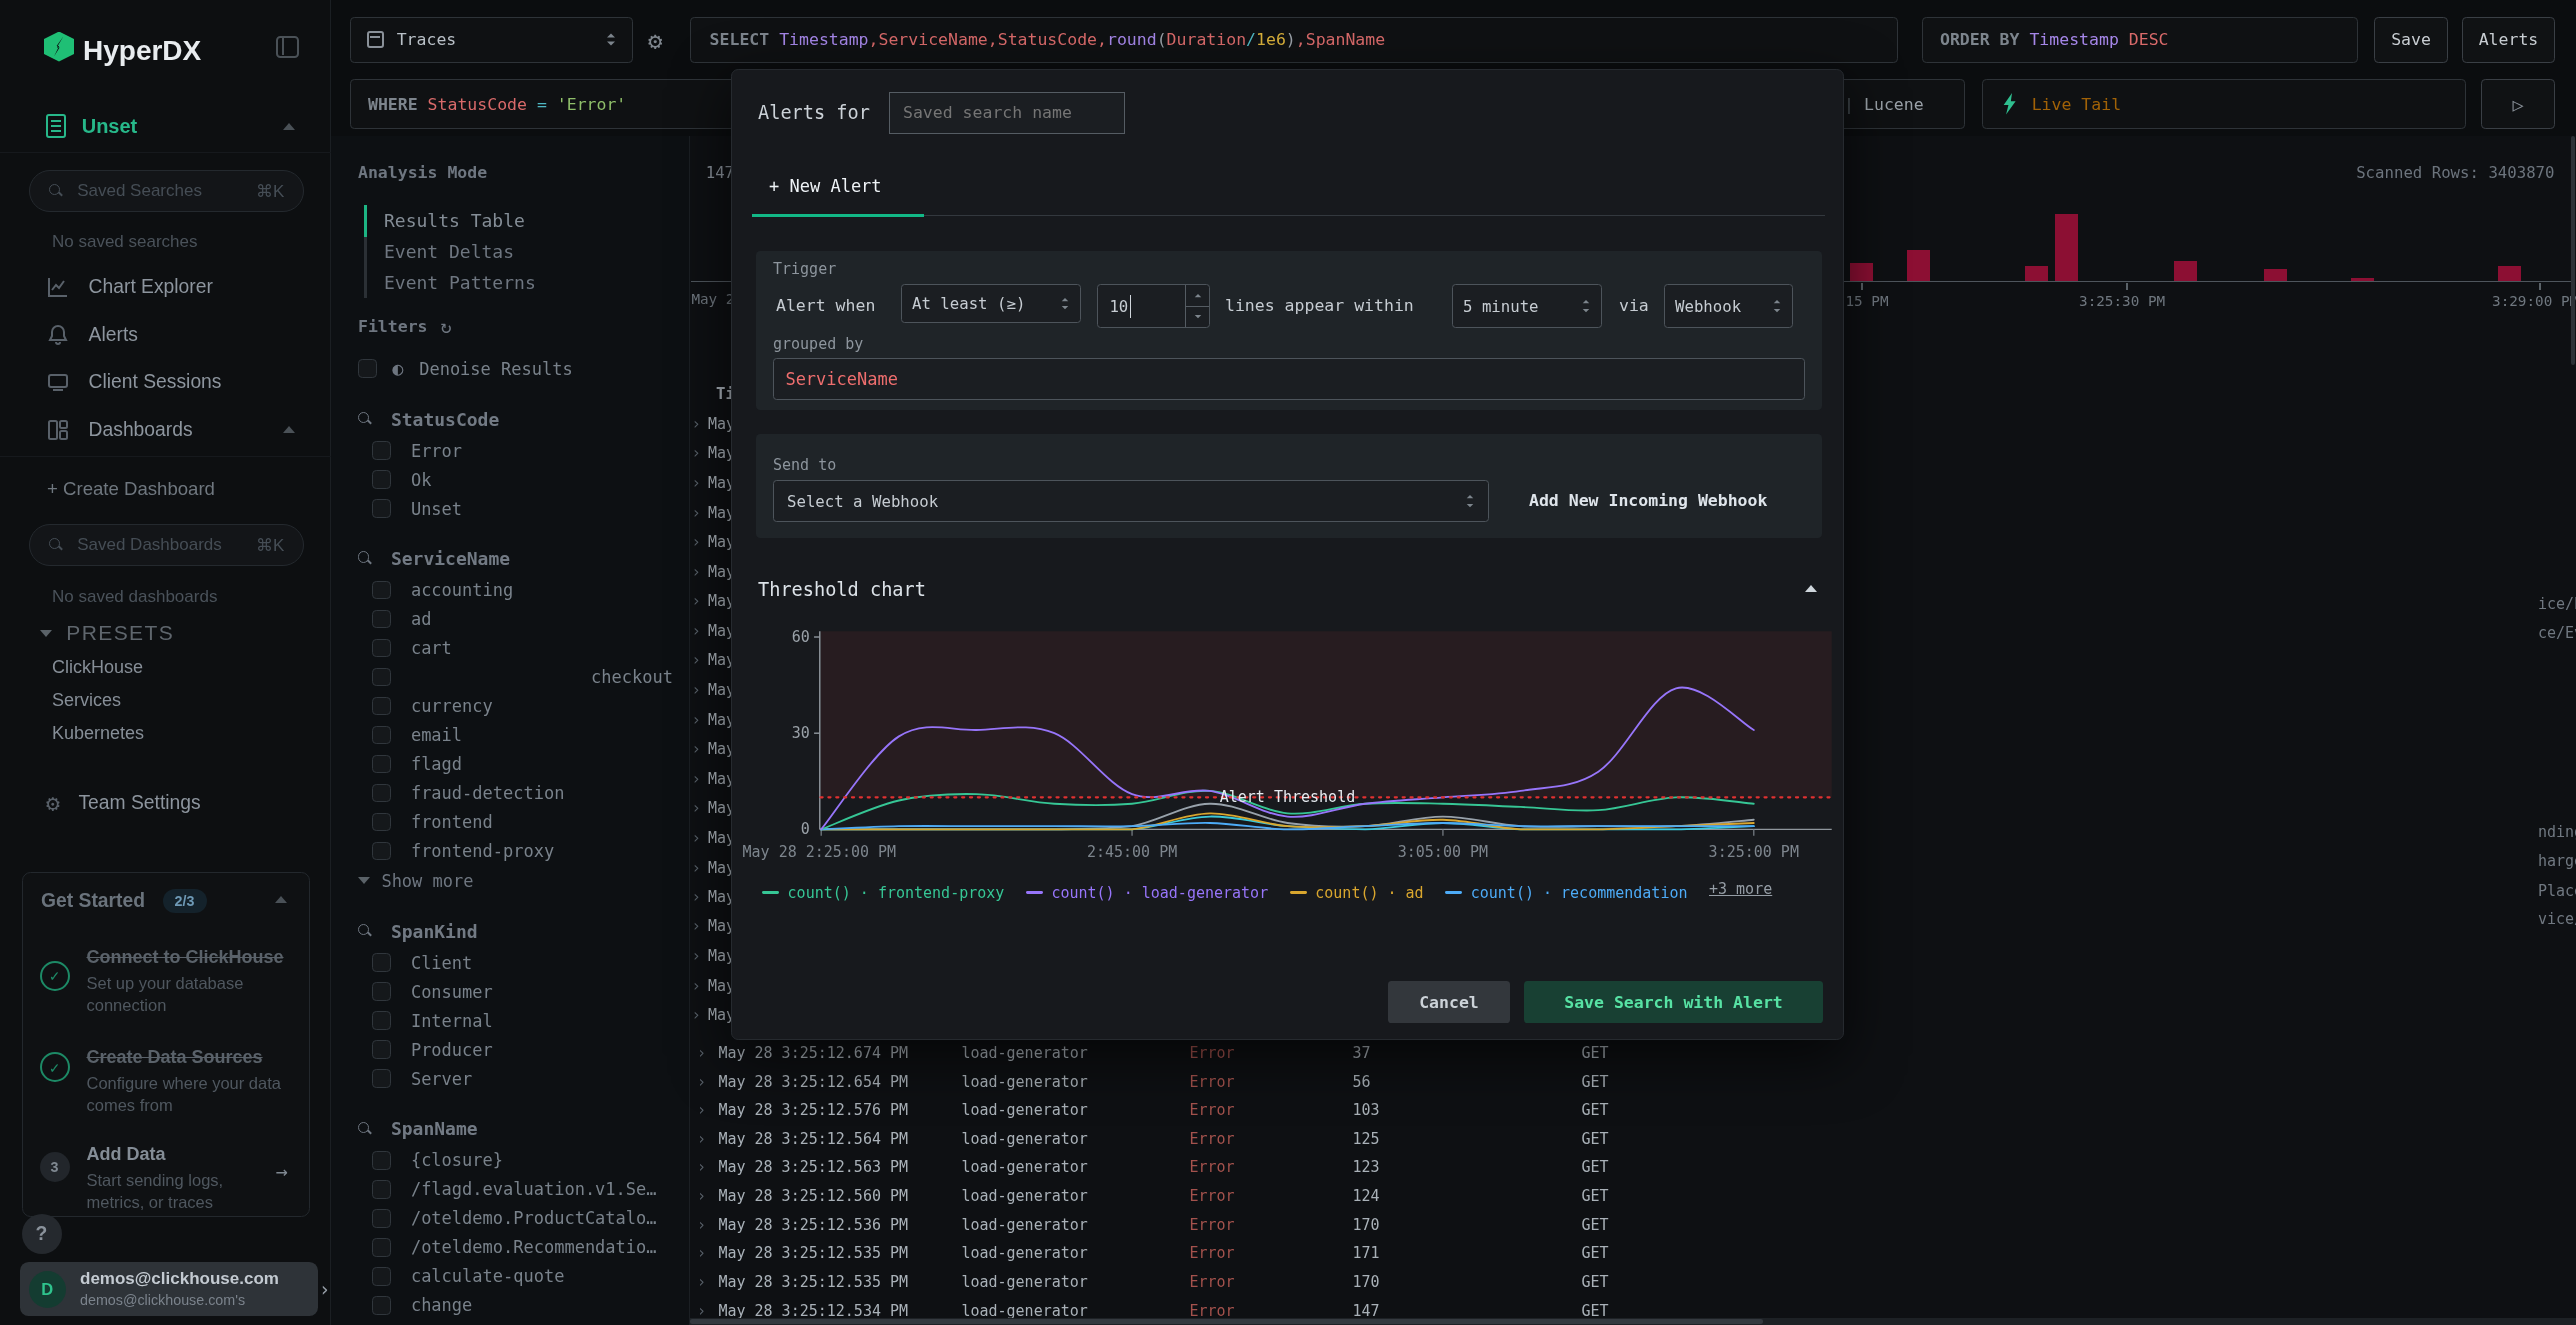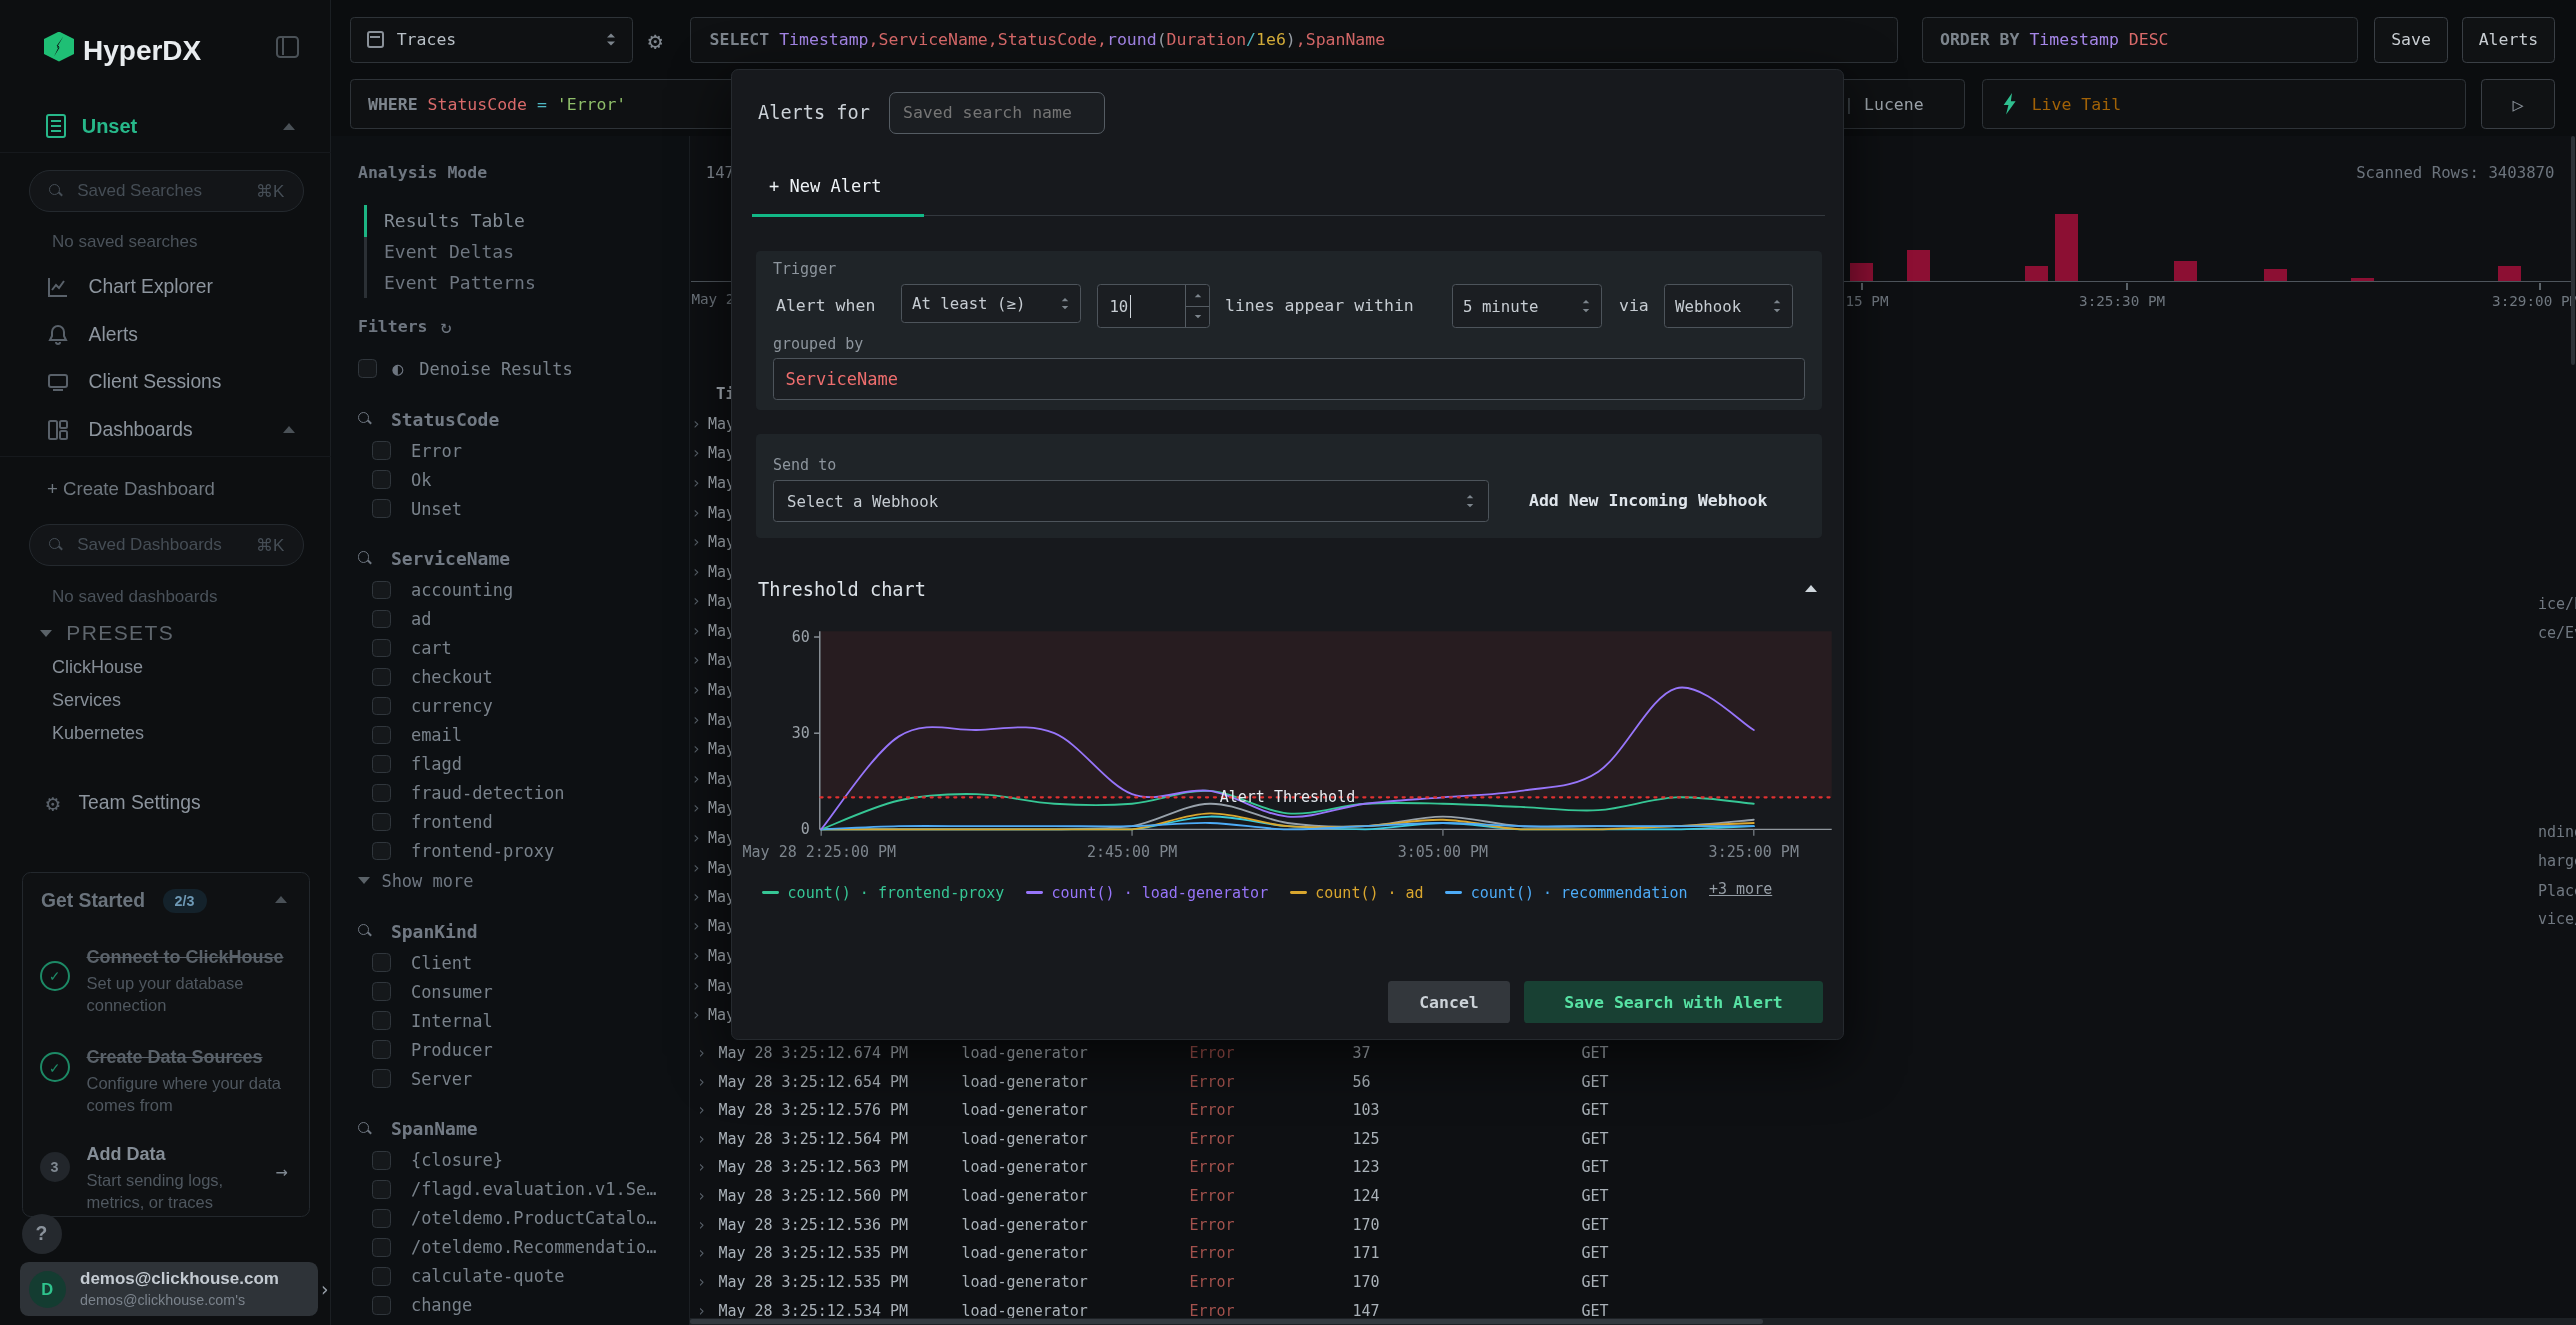--- a/index.html
+++ b/index.html
@@ -283,21 +283,21 @@
           <span style="white-space: nowrap;">accounting</span>
         </div>
         <div class="f-opt" style="padding-left: 14.3px;">
           <span class="checkbox"></span>
           <span style="white-space: nowrap;">ad</span>
         </div>
         <div class="f-opt" style="padding-left: 14.3px;">
           <span class="checkbox"></span>
           <span style="white-space: nowrap;">cart</span>
         </div>
-        <div class="f-opt" style="padding-left: 14.3px;">
+        <div class="f-opt" style="padding-left: 14.3px; justify-content: space-between;">
           <span class="checkbox"></span>
           <span style="white-space: nowrap;">checkout</span>
         </div>
         <div class="f-opt" style="padding-left: 14.3px;">
           <span class="checkbox"></span>
           <span style="white-space: nowrap;">currency</span>
         </div>
         <div class="f-opt" style="padding-left: 14.3px;">
           <span class="checkbox"></span>
           <span style="white-space: nowrap;">email</span>
@@ -586,21 +586,21 @@
       </div>
 
     <div class="abs" style="left:0;top:1182px;width:1886px;height:7.2px;background:#1d2125;">
       <div class="abs" style="left:0;top:1.4px;width:1073px;height:4.3px;background:#34393f;border-radius:2.1px;"></div>
     </div>
     <div class="abs" style="left:1881px;top:0px;width:4.3px;height:229px;background:#2c3136;border-radius:2.1px;"></div>
   </div>
 
   <div id="modal">
     <div class="abs nowrap" style="left:26px;top:31.5px;font-size:18.6px;color:#ccd2d8;">Alerts for</div>
-    <input class="abs mono" style="left: 157px; top: 21.5px; width: 216px; height: 42px; background: rgb(27, 30, 34); border: 1.4px solid rgb(85, 92, 99); border-radius: 7px; padding: 0px 13px; font-size: 16.5px; color: rgb(198, 204, 210); outline: none;" placeholder="Saved search name">
+    <input class="abs mono" style="left: 157px; top: 21.5px; width: 236px; height: 42px; background: rgb(27, 30, 34); border: 1.4px solid rgb(85, 92, 99); border-radius: 0; padding: 0px 13px; font-size: 16.5px; color: rgb(198, 204, 210); outline: none;" placeholder="Saved search name">
 
     <div class="abs nowrap" style="left:37px;top:106px;font-size:17px;color:#eef2f6;">+ New Alert</div>
     <div class="abs" style="left:20px;top:145px;width:1073px;height:1.4px;background:#33383e;"></div>
     <div class="abs" style="left:20px;top:144px;width:172px;height:2.9px;background:#12b886;"></div>
 
     <div class="m-panel" style="top:181px;height:159px;">
       <div class="abs m-label nowrap" style="left:17px;top:8.6px;">Trigger</div>
       <div class="abs m-text nowrap" style="left:20px;top:33px;line-height:44px;">Alert when</div>
 
       <div class="m-input" style="left:145px;top:33px;width:180px;height:39px;padding:0 10px;">

